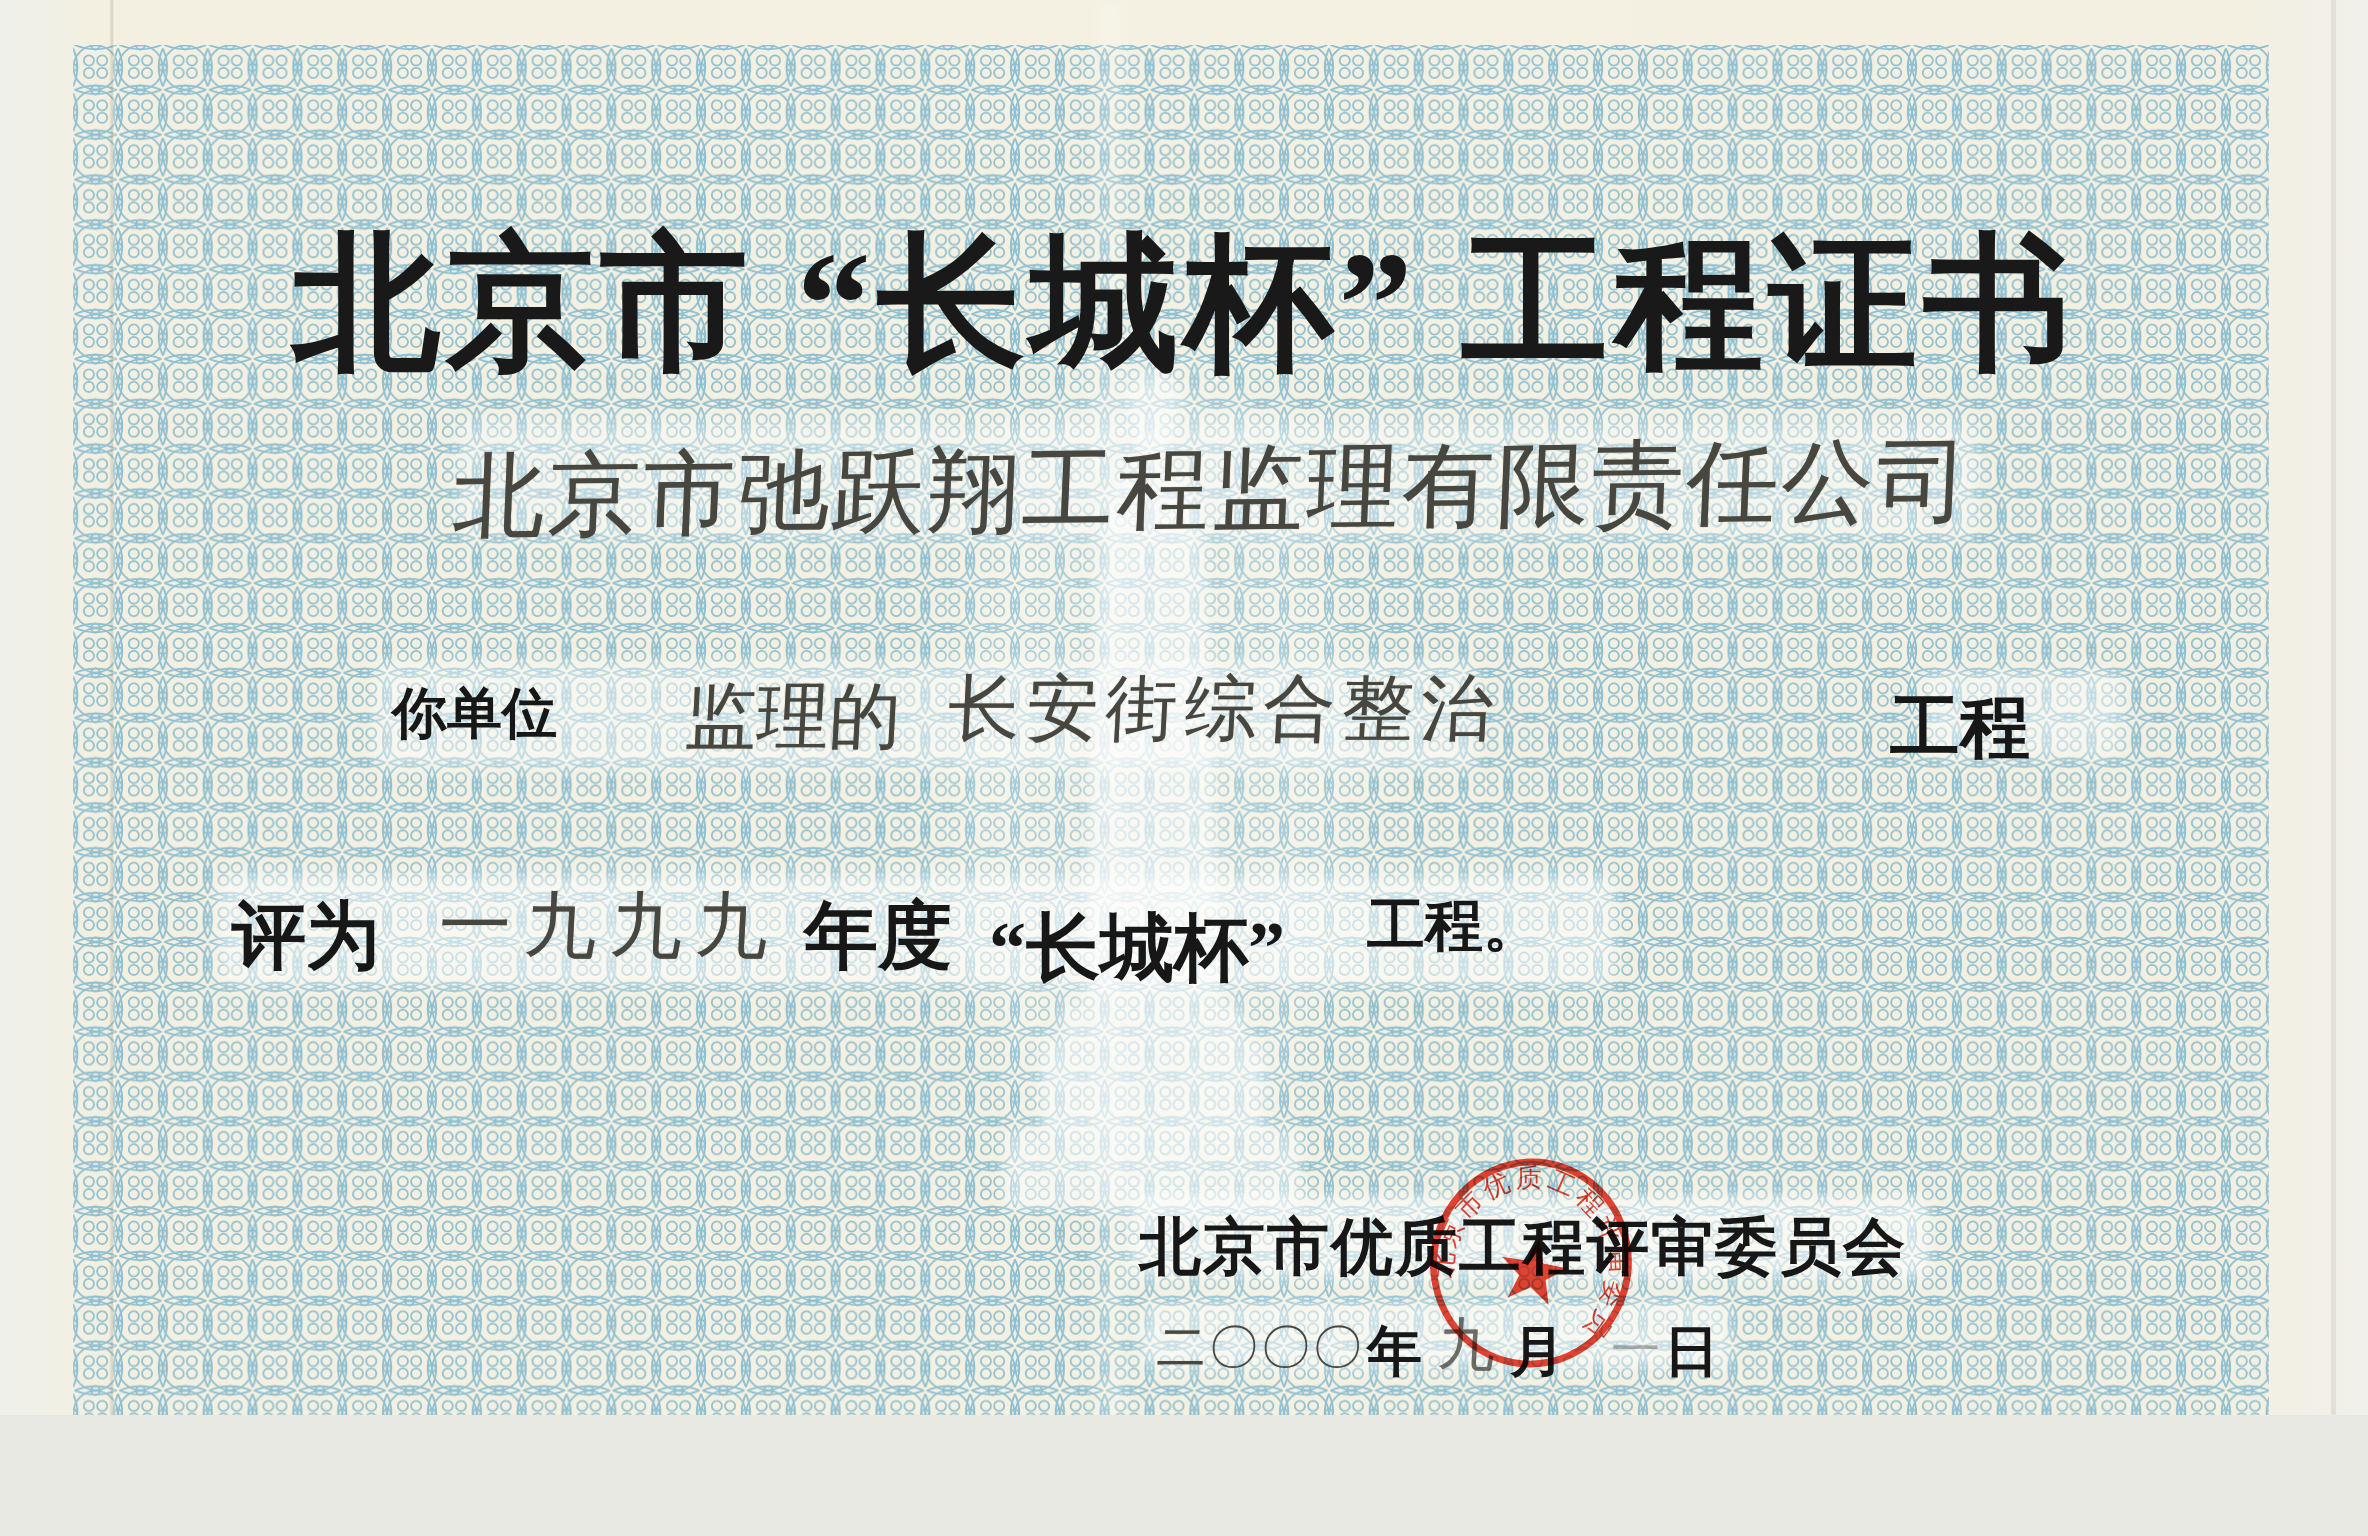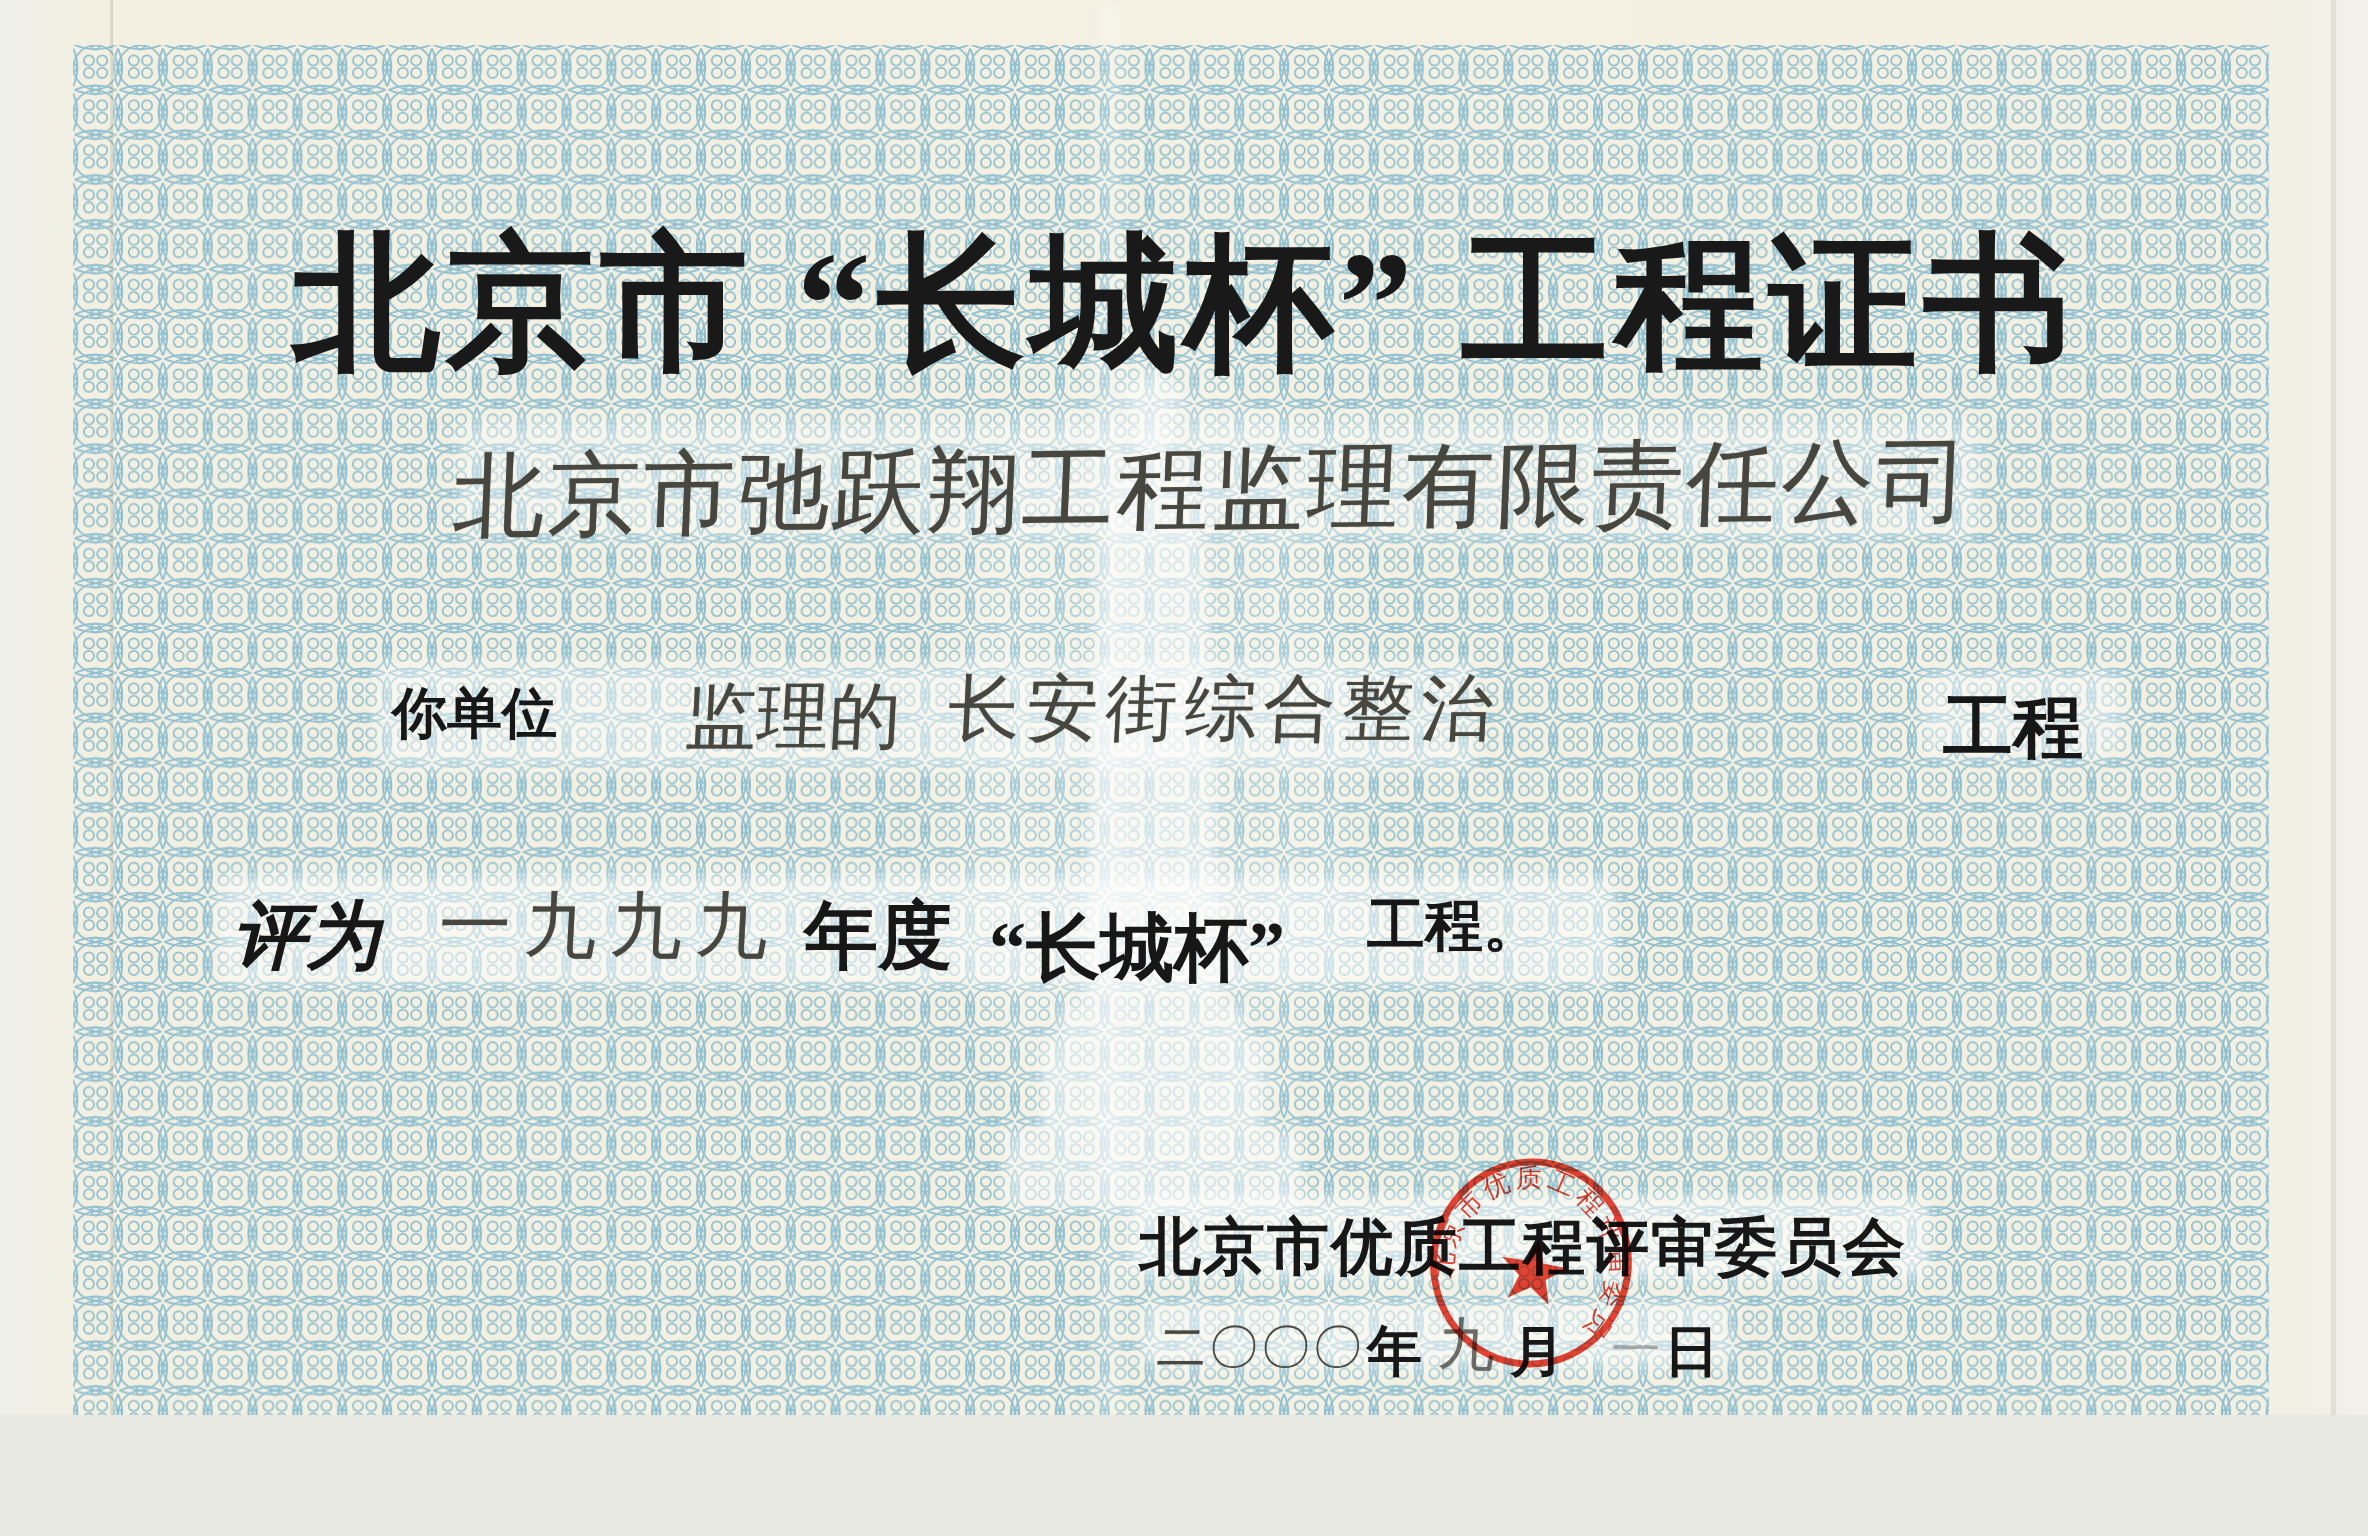--- a/index.html
+++ b/index.html
@@ -15,22 +15,22 @@
   .printed{color:#171717;font-weight:900;}
   .hand{color:#47463f;font-weight:400;transform:skewX(-3deg);text-shadow:0 0 1px rgba(70,68,58,.55);}
   .title{
     left:0;right:0;top:205px;text-align:center;
     font-size:148px;font-weight:900;color:#191919;letter-spacing:5.9px;
   }
   .recipient{left:453px;top:427px;font-size:92px;letter-spacing:2.9px;transform:rotate(-0.6deg) skewX(-3deg);}
   .l3-prefix{left:392px;top:677px;font-size:55px;}
   .l3-method{left:685px;top:669px;font-size:72px;}
   .l3-project{left:948px;top:661px;font-size:72px;letter-spacing:6.8px;}
-  .l3-suffix{left:1943px;top:681px;font-size:70px;}
-  .l4-prefix{left:232px;top:887px;font-size:74px;font-style:italic;}
+  .l3-suffix{left:1890px;top:681px;font-size:70px;}
+  .l4-prefix{left:232px;top:887px;font-size:74px;}
   .l4-year{left:439px;top:878px;font-size:72px;letter-spacing:13.7px;}
   .l4-middle{left:804px;top:887px;font-size:74px;}
   .l4-award{left:989px;top:882px;font-size:74px;margin-top:17px;}
   .l4-suffix{left:1367px;top:887px;font-size:58px;}
   .issuer{left:1139px;top:1205px;font-size:62px;letter-spacing:2px;}
   .d-year{left:1157px;top:1315px;font-size:49px;letter-spacing:2.9px;}
   .d-ylab{left:1367px;top:1315px;font-size:55px;}
   .d-month{left:1438px;top:1307px;font-size:57px;opacity:.78;}
   .d-mlab{left:1510px;top:1315px;font-size:55px;}
   .d-day{left:1611px;top:1317px;font-size:49px;opacity:.4;}

